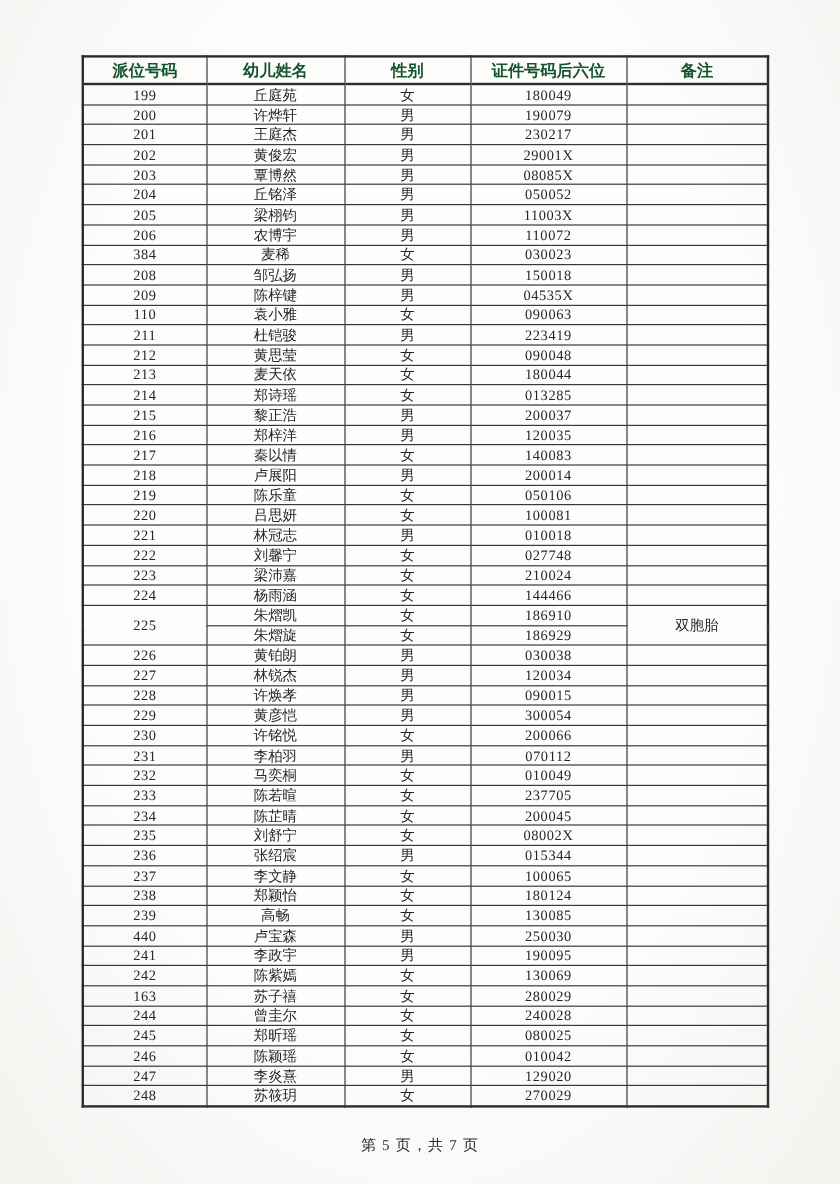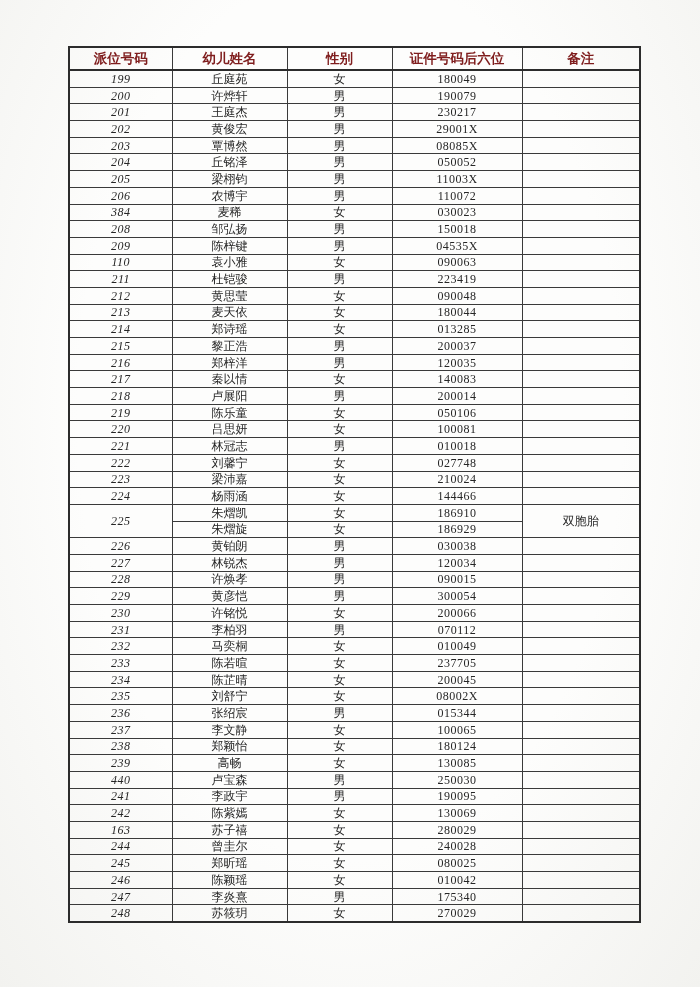--- a/index.html
+++ b/index.html
@@ -36,30 +36,30 @@
     overflow: hidden;
     white-space: nowrap;
   }
   table.roster {
     border: 2px solid #2c2c2c;
   }
   table.roster th {
     height: 21px;
     font-size: 13.5px;
     font-weight: bold;
-    color: #7f1d1d;
+    color: #14532d;
     border-bottom: 2px solid #2c2c2c;
   }
   table.roster td {
     height: 15.7px;
     font-size: 12px;
     line-height: 1;
     color: #262626;
   }
-  .c-num  { letter-spacing: 0.5px; font-style: italic; }
+  .c-num  { letter-spacing: 0.5px; }
   .c-id   { letter-spacing: 0.5px; }
   .footer {
     position: absolute;
     top: 946px;
     left: 0;
     width: 700px;
     text-align: center;
     font-size: 12.5px;
     color: #2b2b2b;
     letter-spacing: 1px;
@@ -426,27 +426,28 @@
           <td class="c-num">246</td>
           <td class="c-name">陈颖瑶</td>
           <td class="c-gender">女</td>
           <td class="c-id">010042</td>
           <td class="c-remark"></td>
         </tr>
         <tr>
           <td class="c-num">247</td>
           <td class="c-name">李炎熹</td>
           <td class="c-gender">男</td>
-          <td class="c-id">175340</td>
+          <td class="c-id">129020</td>
           <td class="c-remark"></td>
         </tr>
         <tr>
           <td class="c-num">248</td>
           <td class="c-name">苏筱玥</td>
           <td class="c-gender">女</td>
           <td class="c-id">270029</td>
           <td class="c-remark"></td>
         </tr>
       </tbody>
   </table>
 
+  <div class="footer">第 5 页，共 7 页</div>
 
 </div>
 
 </body></html>

